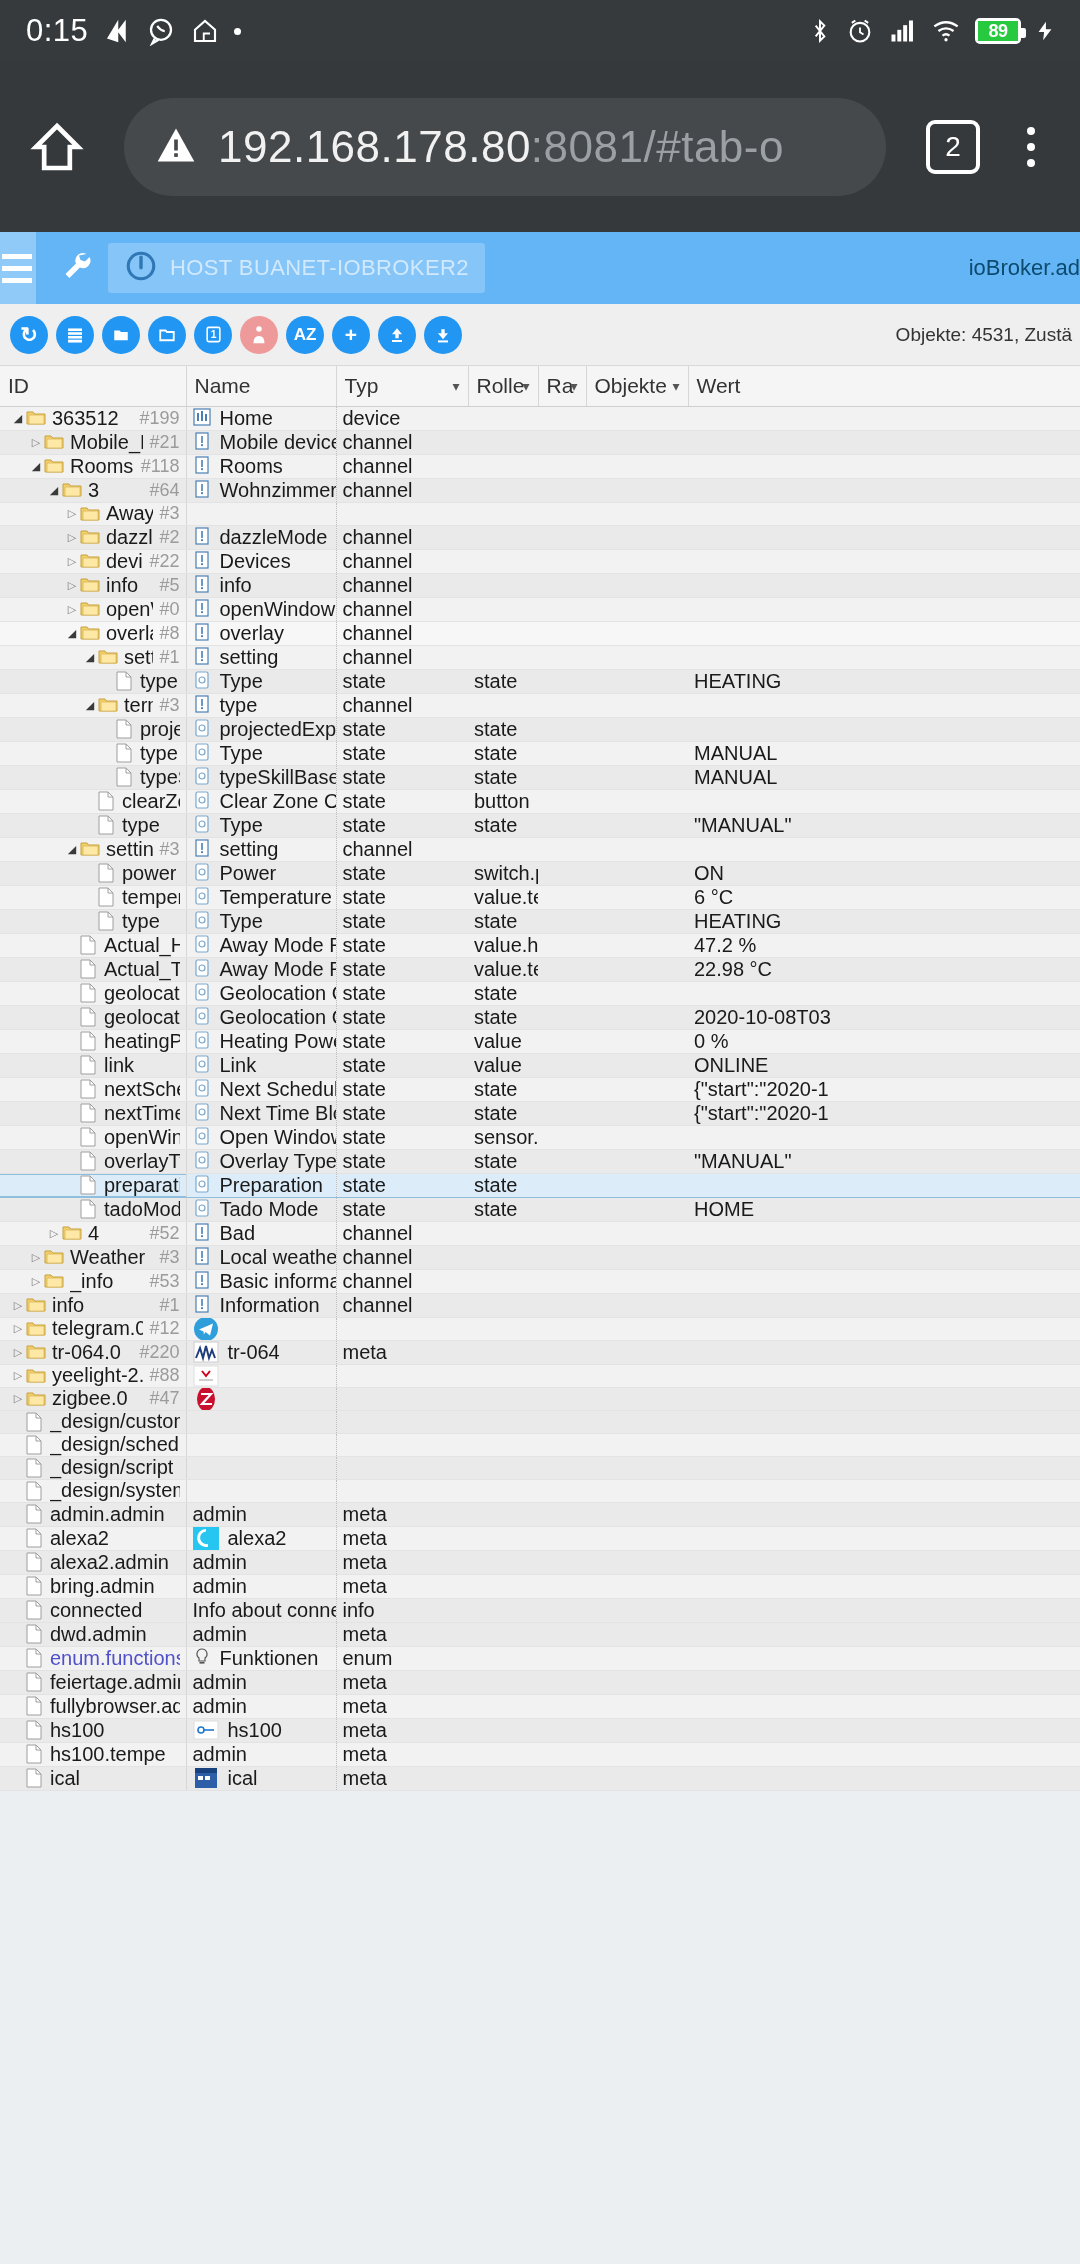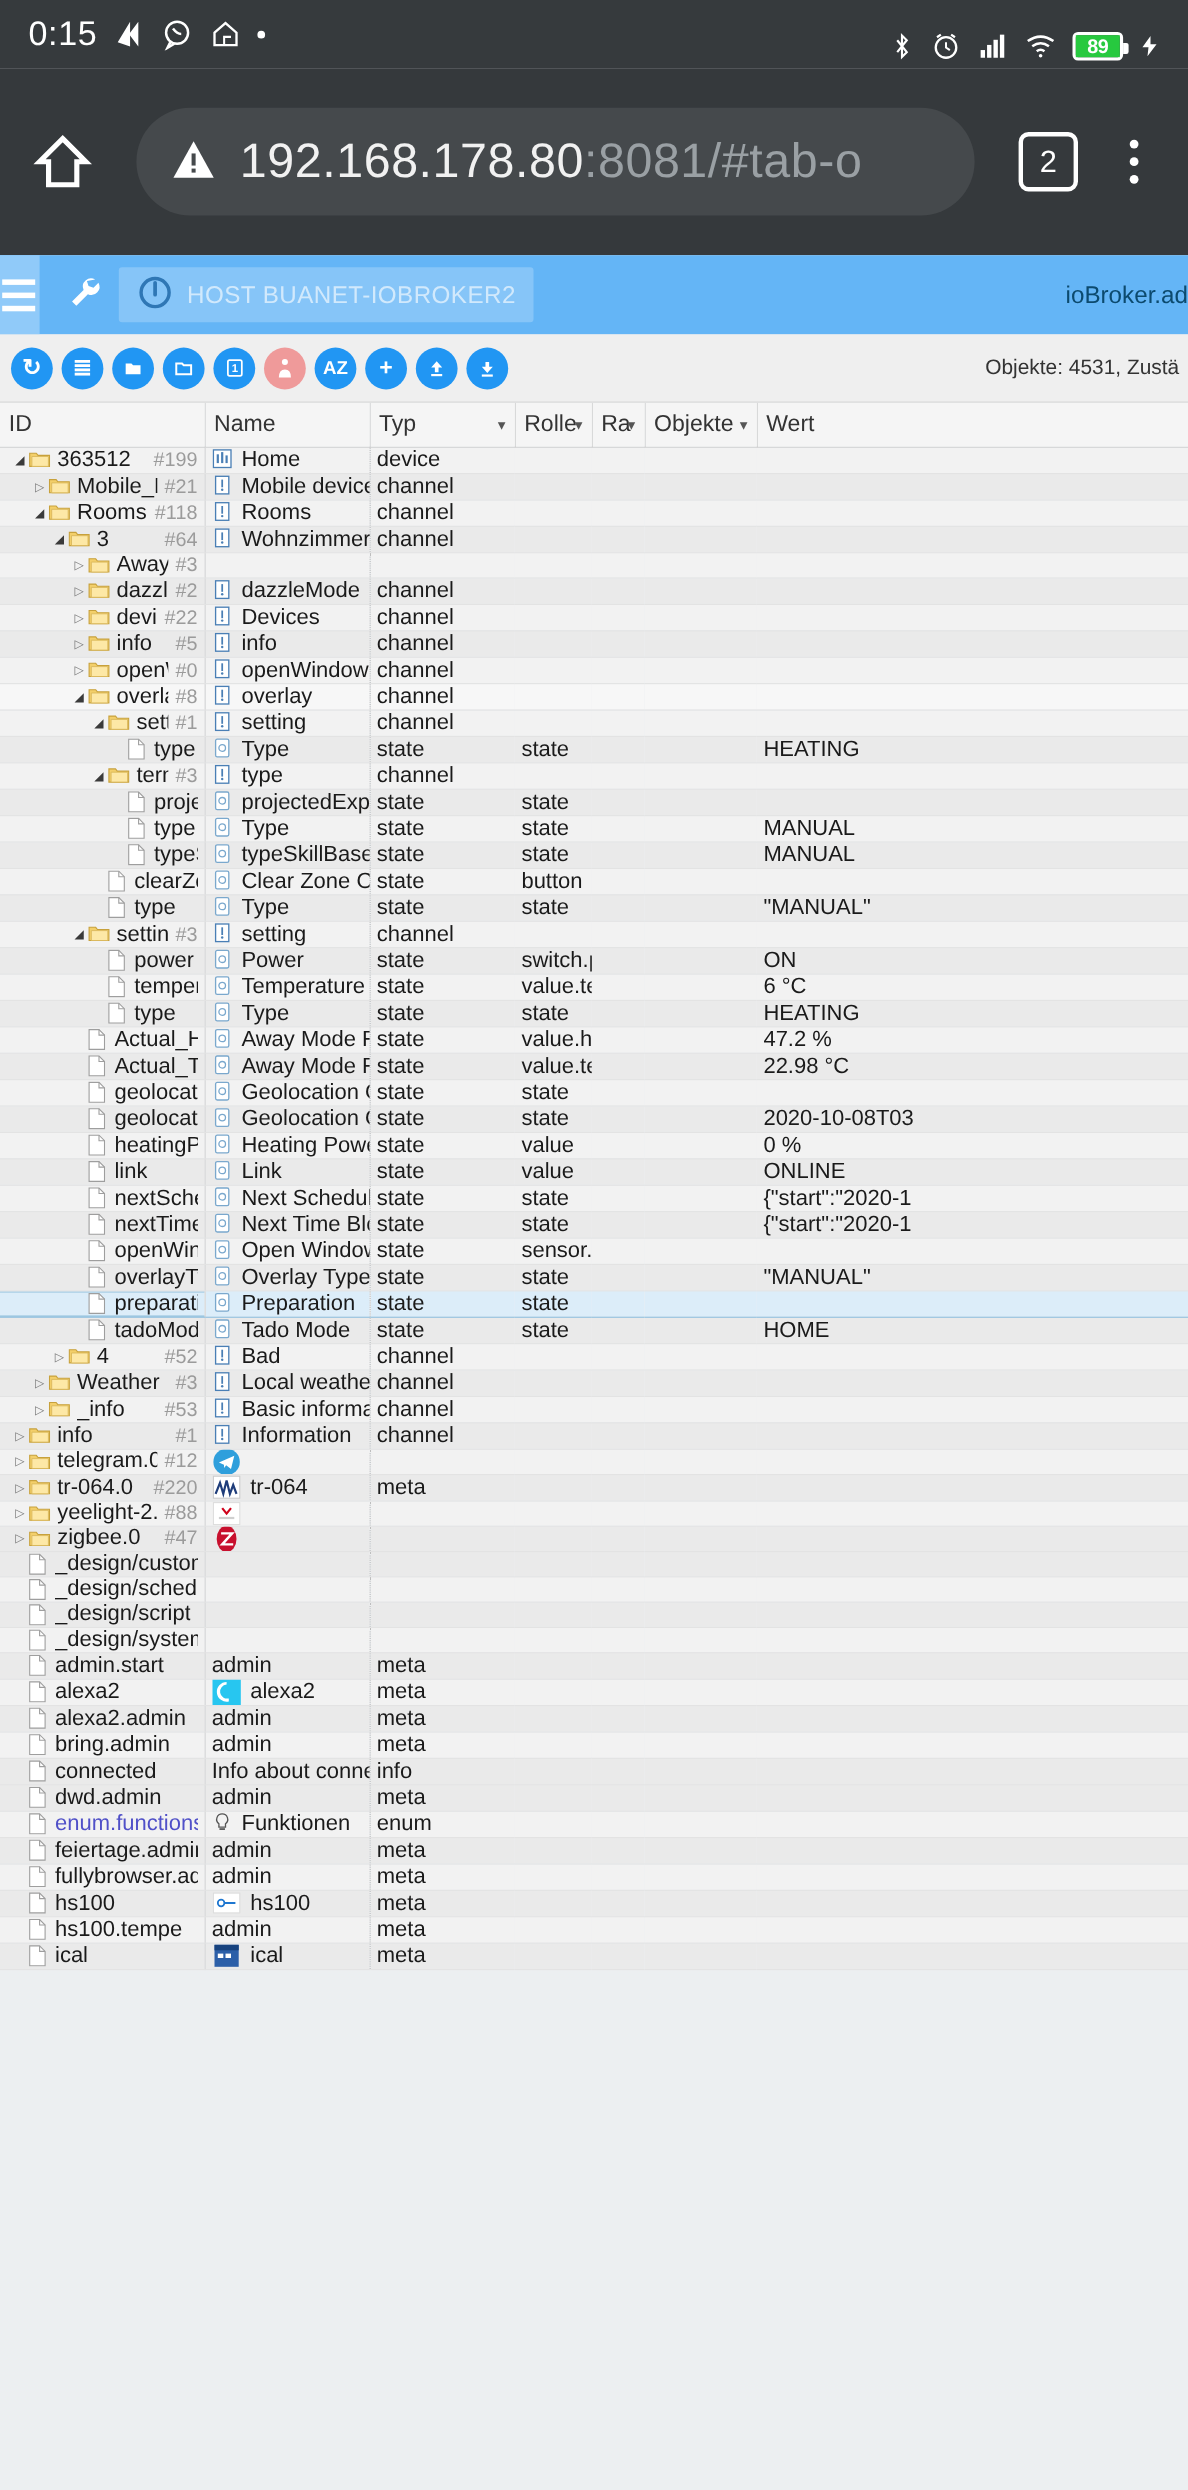--- a/index.html
+++ b/index.html
@@ -11,21 +11,21 @@
   }
 
   
   .status-bar {
     height: 62px; background: #363a3d; color: #ffffff;
     display: flex; align-items: center; padding: 0 26px;
     font-size: 29px; position: relative;
   }
   .sb-left { display: flex; align-items: center; gap: 14px; }
   .sb-clock { font-size: 31px; font-weight: 400; letter-spacing: .5px; }
-  .sb-right { position: absolute; right: 24px; top: 11px; height: 62px;
+  .sb-right { position: absolute; right: 24px; top: 0; height: 62px;
               display: flex; align-items: center; gap: 13px; }
   .sb-icon { display: inline-flex; align-items: center; justify-content: center; }
   .battery {
     border: 3px solid #ffffff; border-radius: 5px; width: 46px; height: 26px;
     background: #ffffff; display: flex; align-items: center; justify-content: center;
     position: relative;
   }
   .battery::after {
     content: ""; position: absolute; right: -8px; top: 7px;
     width: 5px; height: 10px; background: #ffffff; border-radius: 0 2px 2px 0;
@@ -1594,21 +1594,21 @@
         <td class="c-wert-cell "></td>
       </tr>
       <tr class="row-b">
         <td class="c-id-cell">
           <div class="idwrap" style="padding-left:4px">
             <span class="arrow"></span>
             <span class="docico"><svg width="16" height="20" viewBox="0 0 16 20">
                 <path d="M1 1 h9 l5 5 v13 H1 Z" fill="#ffffff" stroke="#9e9e9e" stroke-width="1"></path>
                 <path d="M10 1 v5 h5" fill="none" stroke="#9e9e9e" stroke-width="1"></path>
               </svg></span>
-            <span class="id-label">admin.start</span>
+            <span class="id-label">admin.admin</span>
           </div>
         </td>
         <td class="c-name-cell">
           <div class="namewrap">
             <span>admin</span>
           </div>
         </td>
         <td>meta</td>
         <td></td>
         <td></td>

